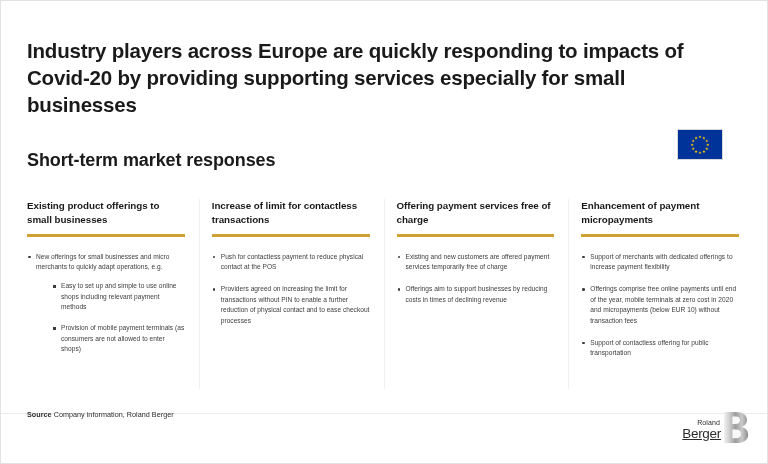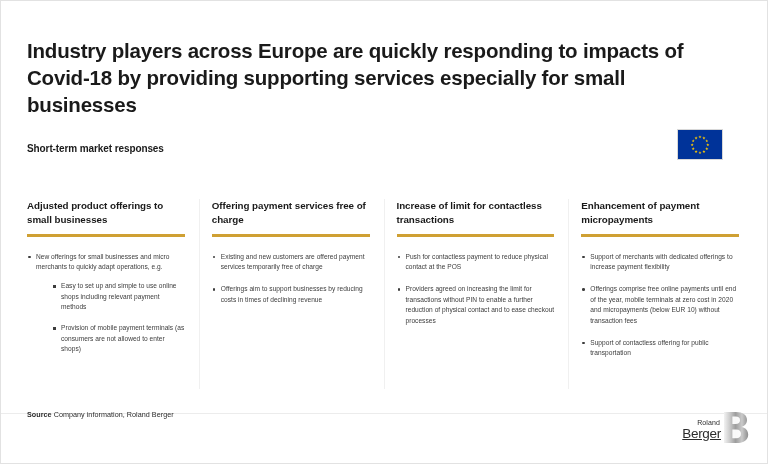--- a/index.html
+++ b/index.html
@@ -31,21 +31,21 @@
     font-size: 20.5px;
     font-weight: 700;
     line-height: 1.33;
     letter-spacing: -0.2px;
     color: #1a1a1a;
   }
   .subhead {
     position: absolute;
     left: 26px;
     top: 134px;
-    font-size: 10px;
+    font-size: 18px;
     font-weight: 700;
     color: #1a1a1a;
     letter-spacing: -0.1px;
   }
 
   
   .eu-flag {
     position: absolute;
     right: 44px;
     top: 128px;
@@ -195,21 +195,21 @@
     bottom: 5px;
     width: 26px;
     height: 33px;
   }
 </style>
 </head>
 <body>
 
 <div class="slide">
 
-  <h1 class="headline">Industry players across Europe are quickly responding to impacts of Covid-18 by providing supporting services especially for small businesses</h1>
+  <h1 class="headline">Industry players across Europe are quickly responding to impacts of Covid-20 by providing supporting services especially for small businesses</h1>
 
   <h2 class="subhead">Short-term market responses</h2>
 
   <div class="eu-flag">
     <svg class="eu-stars" viewBox="0 0 46 31">
       <g fill="#FFCC00">
         <g id="eustar"></g>
       </g>
       <g fill="#FFCC00" id="star-host">
           <path d="M23.00 5.55 L23.39 6.76 L24.66 6.76 L23.64 7.51 L24.03 8.72 L23.00 7.97 L21.97 8.72 L22.36 7.51 L21.34 6.76 L22.61 6.76 Z"></path>
@@ -224,53 +224,53 @@
           <path d="M14.80 13.75 L15.19 14.96 L16.46 14.96 L15.44 15.71 L15.83 16.92 L14.80 16.17 L13.77 16.92 L14.16 15.71 L13.14 14.96 L14.41 14.96 Z"></path>
           <path d="M15.90 9.65 L16.29 10.86 L17.56 10.86 L16.53 11.61 L16.93 12.82 L15.90 12.07 L14.87 12.82 L15.26 11.61 L14.23 10.86 L15.51 10.86 Z"></path>
           <path d="M18.90 6.65 L19.29 7.86 L20.56 7.86 L19.54 8.61 L19.93 9.81 L18.90 9.07 L17.87 9.81 L18.26 8.61 L17.24 7.86 L18.51 7.86 Z"></path>
         </g>
     </svg>
   </div>
 
   <div class="columns">
 
     <div class="col">
-      <div class="col-title">Adjusted product offerings to small businesses</div>
+      <div class="col-title">Existing product offerings to small businesses</div>
       <div class="col-rule"></div>
       <div class="col-body">
         <ul class="blist">
           <li>
             <span>New offerings for small businesses and micro merchants to quickly adapt operations, e.g.</span>
             <ul class="sublist">
               <li><span>Easy to set up and simple to use online shops including relevant payment methods</span></li>
               <li><span>Provision of mobile payment terminals (as consumers are not allowed to enter shops)</span></li>
             </ul>
           </li>
         </ul>
       </div>
     </div>
 
     <div class="col">
+      <div class="col-title">Increase of limit for contactless transactions</div>
+      <div class="col-rule"></div>
+      <div class="col-body">
+        <ul class="blist">
+          <li><span>Push for contactless payment to reduce physical contact at the POS</span></li>
+          <li><span>Providers agreed on increasing the limit for transactions without PIN to enable a further reduction of physical contact and to ease checkout processes</span></li>
+        </ul>
+      </div>
+    </div>
+
+    <div class="col">
       <div class="col-title">Offering payment services free of charge</div>
       <div class="col-rule"></div>
       <div class="col-body">
         <ul class="blist">
           <li><span>Existing and new customers are offered payment services temporarily free of charge</span></li>
           <li><span>Offerings aim to support businesses by reducing costs in times of declining revenue</span></li>
-        </ul>
-      </div>
-    </div>
-
-    <div class="col">
-      <div class="col-title">Increase of limit for contactless transactions</div>
-      <div class="col-rule"></div>
-      <div class="col-body">
-        <ul class="blist">
-          <li><span>Push for contactless payment to reduce physical contact at the POS</span></li>
-          <li><span>Providers agreed on increasing the limit for transactions without PIN to enable a further reduction of physical contact and to ease checkout processes</span></li>
         </ul>
       </div>
     </div>
 
     <div class="col">
       <div class="col-title">Enhancement of payment micropayments</div>
       <div class="col-rule"></div>
       <div class="col-body">
         <ul class="blist">
           <li><span>Support of merchants with dedicated offerings to increase payment flexibility</span></li>

